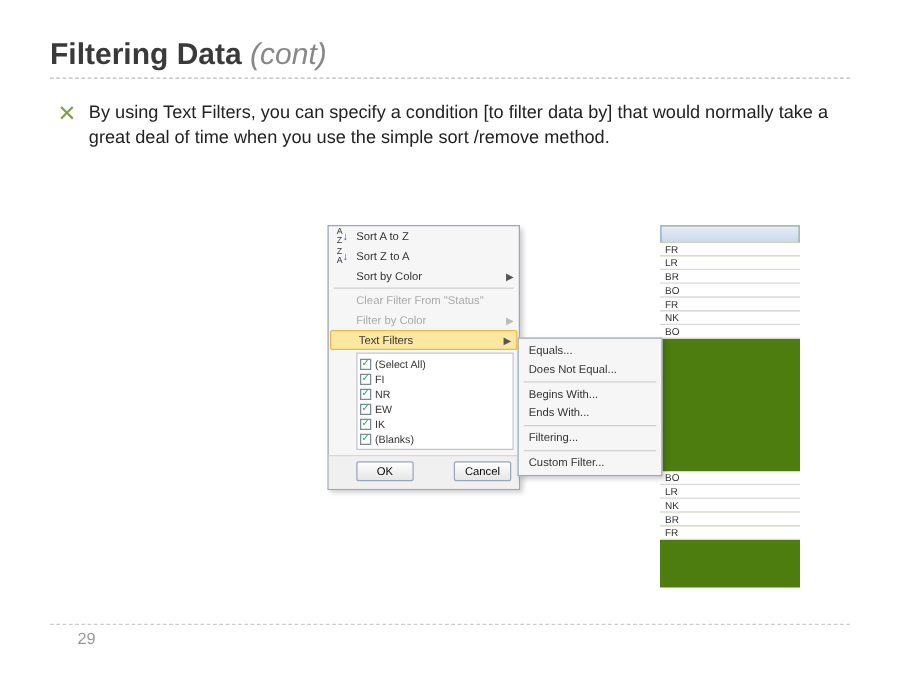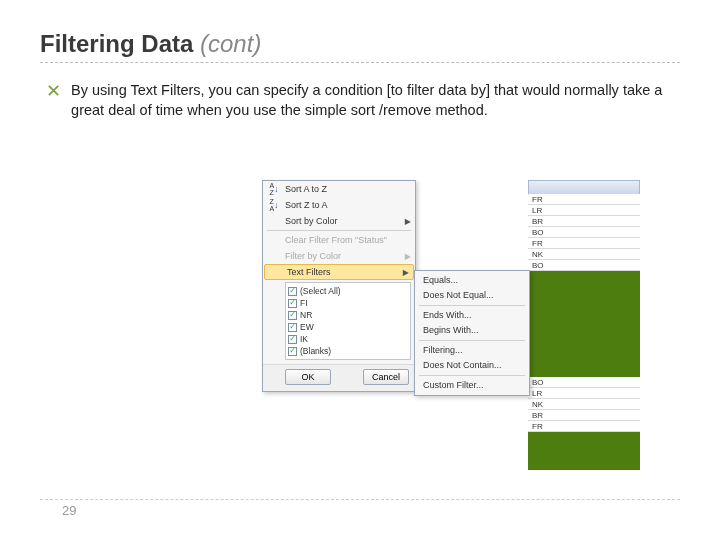--- a/index.html
+++ b/index.html
@@ -263,25 +263,24 @@
       <div class="dd-buttons">
         <button class="dd-btn">OK</button>
         <button class="dd-btn">Cancel</button>
       </div>
     </div>
 
     <div class="submenu">
       <div class="sm-row">Equals...</div>
       <div class="sm-row">Does Not Equal...</div>
       <div class="sm-sep"></div>
+      <div class="sm-row">Begins With...</div>
       <div class="sm-row">Ends With...</div>
-      <div class="sm-row">Begins With...</div>
       <div class="sm-sep"></div>
       <div class="sm-row">Filtering...</div>
-      <div class="sm-row">Does Not Contain...</div>
       <div class="sm-sep"></div>
       <div class="sm-row">Custom Filter...</div>
     </div>
   </div>
 
   <div class="footer-line"></div>
   <div class="page-num">29</div>
 </div>
 
 </body></html>

